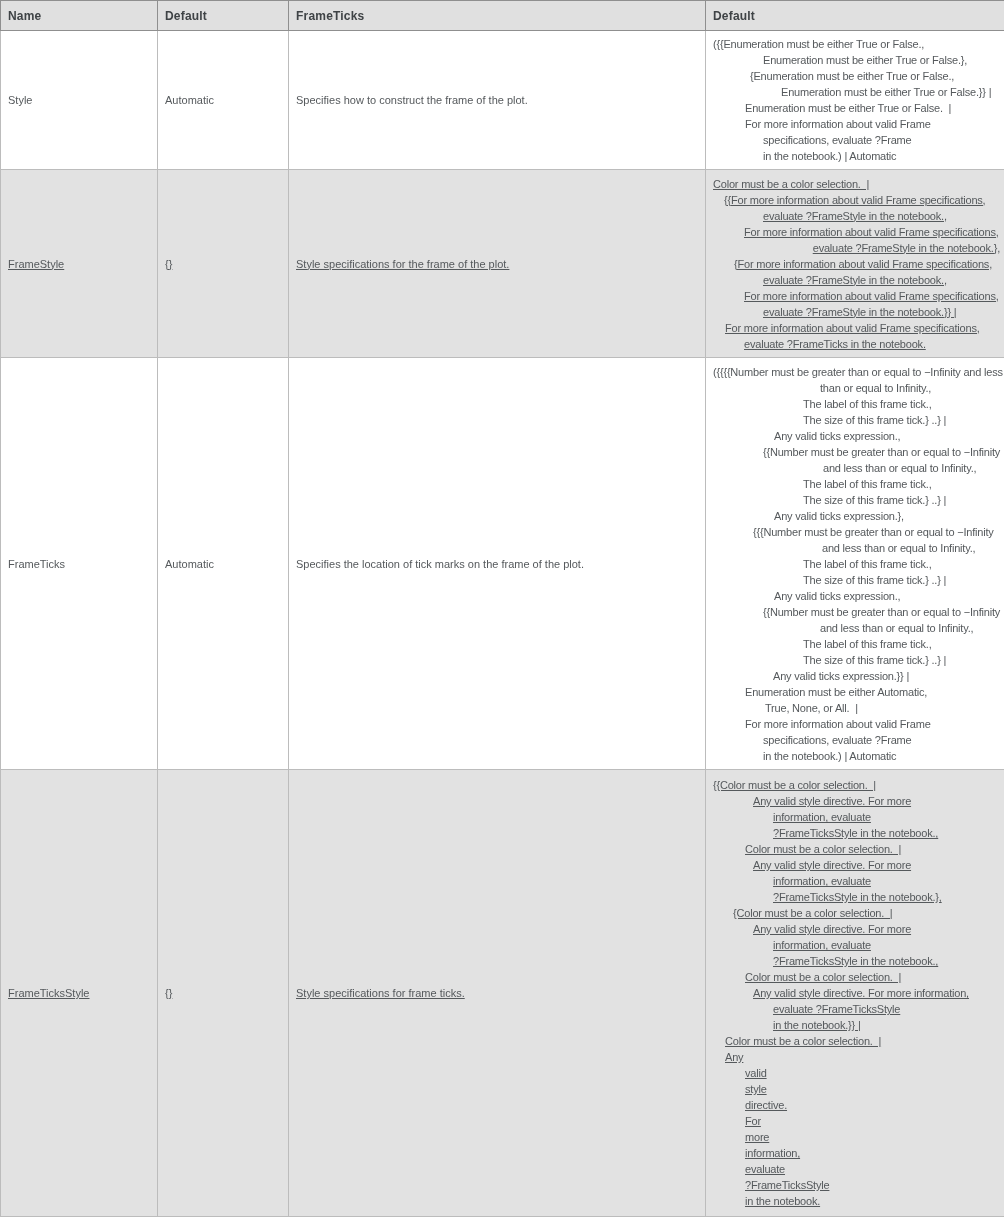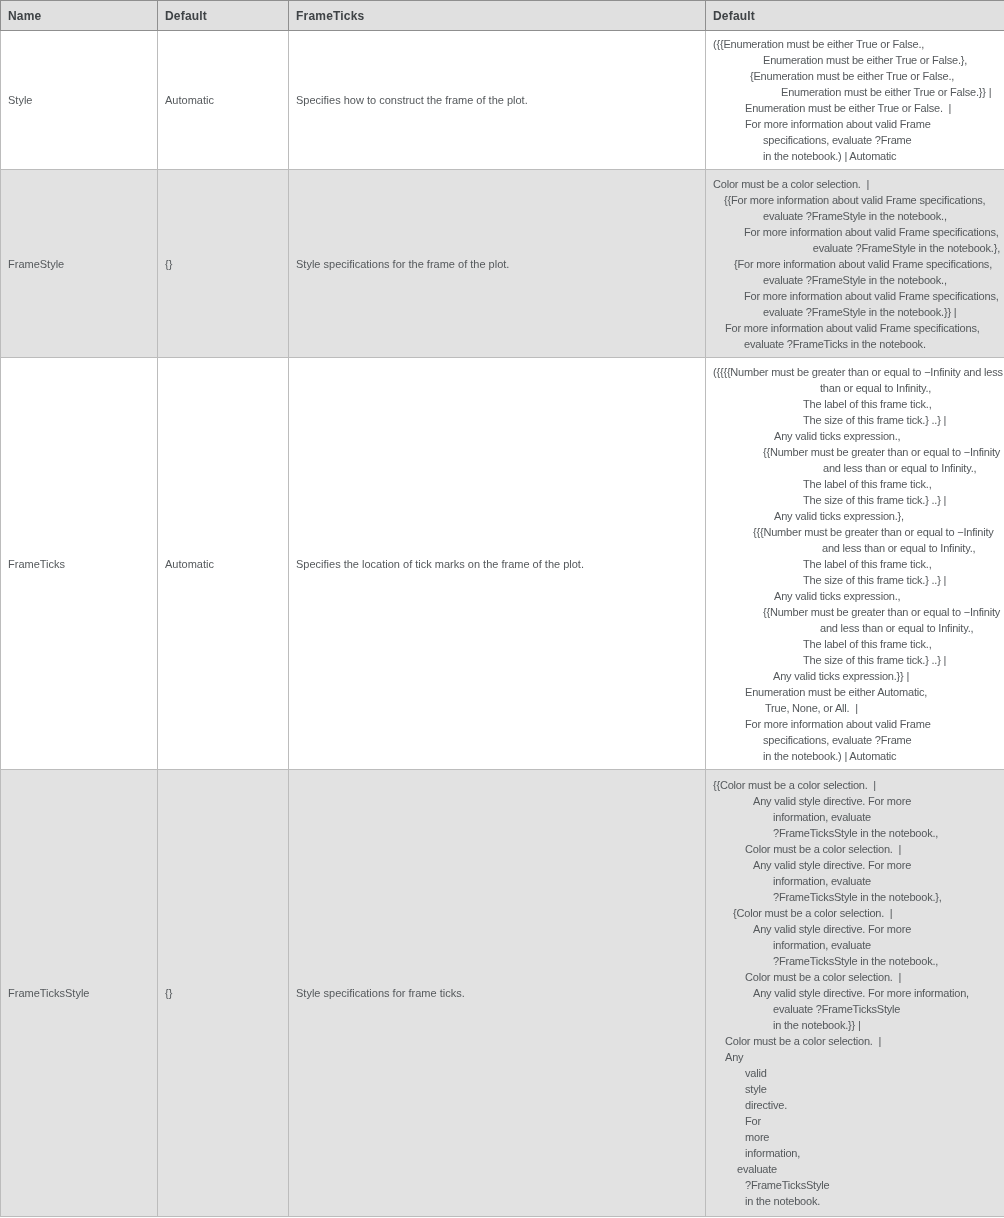--- a/index.html
+++ b/index.html
@@ -29,20 +29,21 @@
     border: 1px solid var(--border, #bcbcbc);
     vertical-align: middle;
     font-size: 11px;
     color: var(--body-text, #55595c);
     padding: 5px 4px 5px 7px;
     background: var(--row-bg, #ffffff);
     overflow: hidden;
   }
   tr.alt td {
     background: var(--alt-row-bg, #e2e2e2);
+    text-decoration: underline;
   }
   td.pattern-cell {
     padding: 5px 2px 5px 4px;
     font-size: 10.5px;
     line-height: 16px;
     letter-spacing: -0.2px;
     color: var(--pattern-text, #5e6368);
   }
   .pline {
     white-space: pre;
@@ -154,19 +155,19 @@
           <div class="pline" style="margin-left: 60px;">evaluate ?FrameTicksStyle</div>
           <div class="pline" style="margin-left: 60px;">in the notebook.}} |</div>
           <div class="pline" style="margin-left: 12px;">Color must be a color selection.  |</div>
           <div class="pline" style="margin-left: 12px;">Any</div>
           <div class="pline" style="margin-left: 32px;">valid</div>
           <div class="pline" style="margin-left: 32px;">style</div>
           <div class="pline" style="margin-left: 32px;">directive.</div>
           <div class="pline" style="margin-left: 32px;">For</div>
           <div class="pline" style="margin-left: 32px;">more</div>
           <div class="pline" style="margin-left: 32px;">information,</div>
-          <div class="pline" style="margin-left: 24px;">evaluate</div>
+          <div class="pline" style="margin-left: 32px;">evaluate</div>
           <div class="pline" style="margin-left: 32px;">?FrameTicksStyle</div>
           <div class="pline" style="margin-left: 32px;">in the notebook.</div>
         </td>
       </tr>
     </tbody>
 </table>
 
 </body></html>

